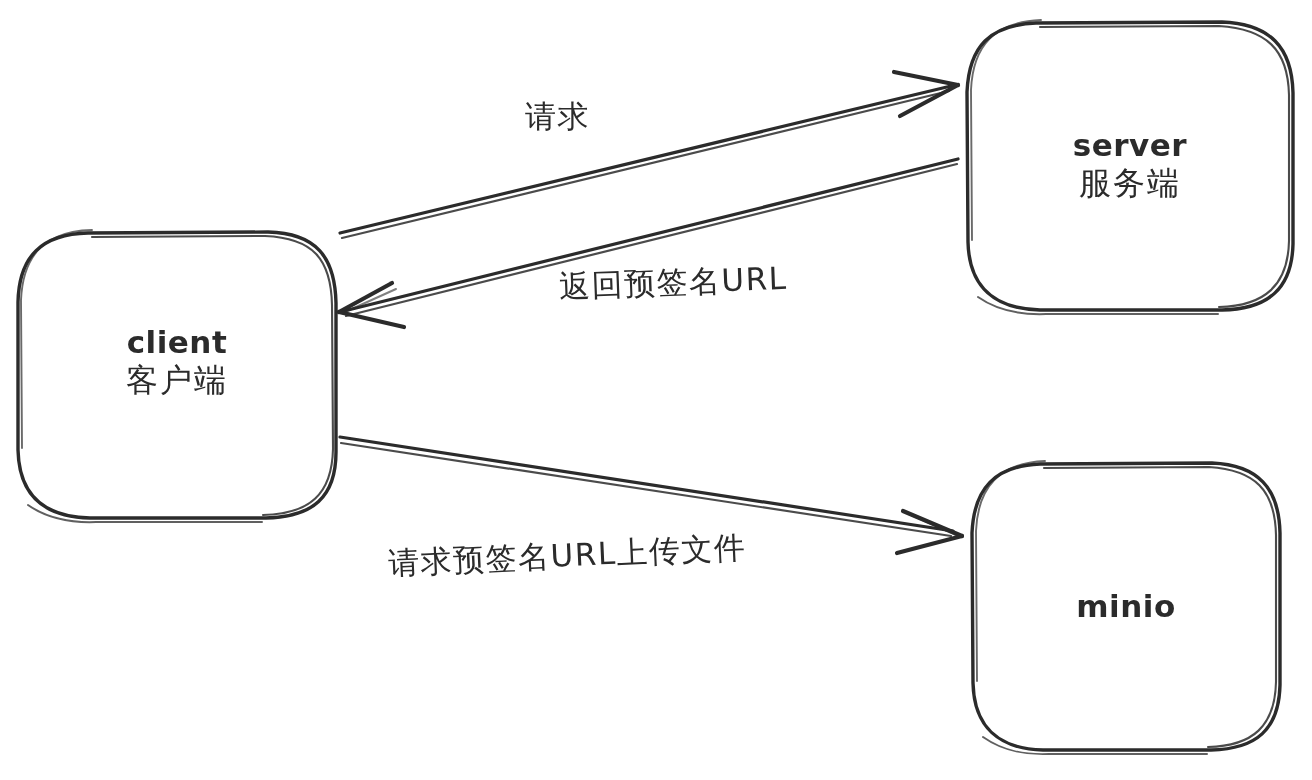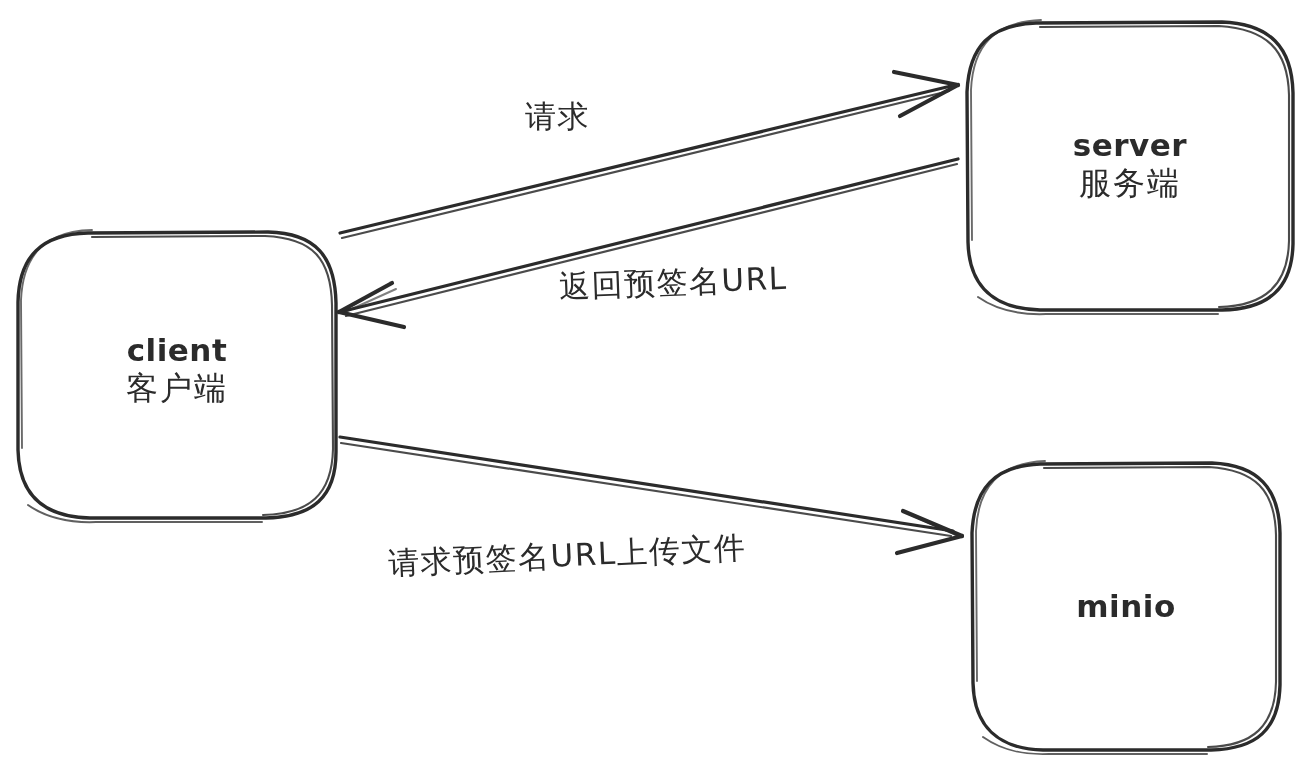--- a/index.html
+++ b/index.html
@@ -54,21 +54,21 @@
   .edge-label {
     position: absolute;
     color: #2b2b2b;
     font-family: "DejaVu Sans", sans-serif;
     font-size: 31px;
     font-weight: 400;
     letter-spacing: 1.5px;
     white-space: nowrap;
     pointer-events: none;
   }
-  #node-client-label  { left: 18px;  top: 228px; width: 318px; height: 286px; }
+  #node-client-label  { left: 18px;  top: 220px; width: 318px; height: 286px; }
   #node-server-label  { left: 967px; top: 22px;  width: 326px; height: 288px; }
   #node-minio-label   { left: 972px; top: 463px; width: 308px; height: 287px; gap: 36px; }
 
   #edge-label-request        { left: 525px; top: 96px;  }
   #edge-label-return-url     { left: 559px; top: 262px; transform: rotate(-2.1deg); }
   #edge-label-upload         { left: 388px; top: 535px; transform: rotate(-2.6deg); }
 </style>
 </head>
 <body>
 

